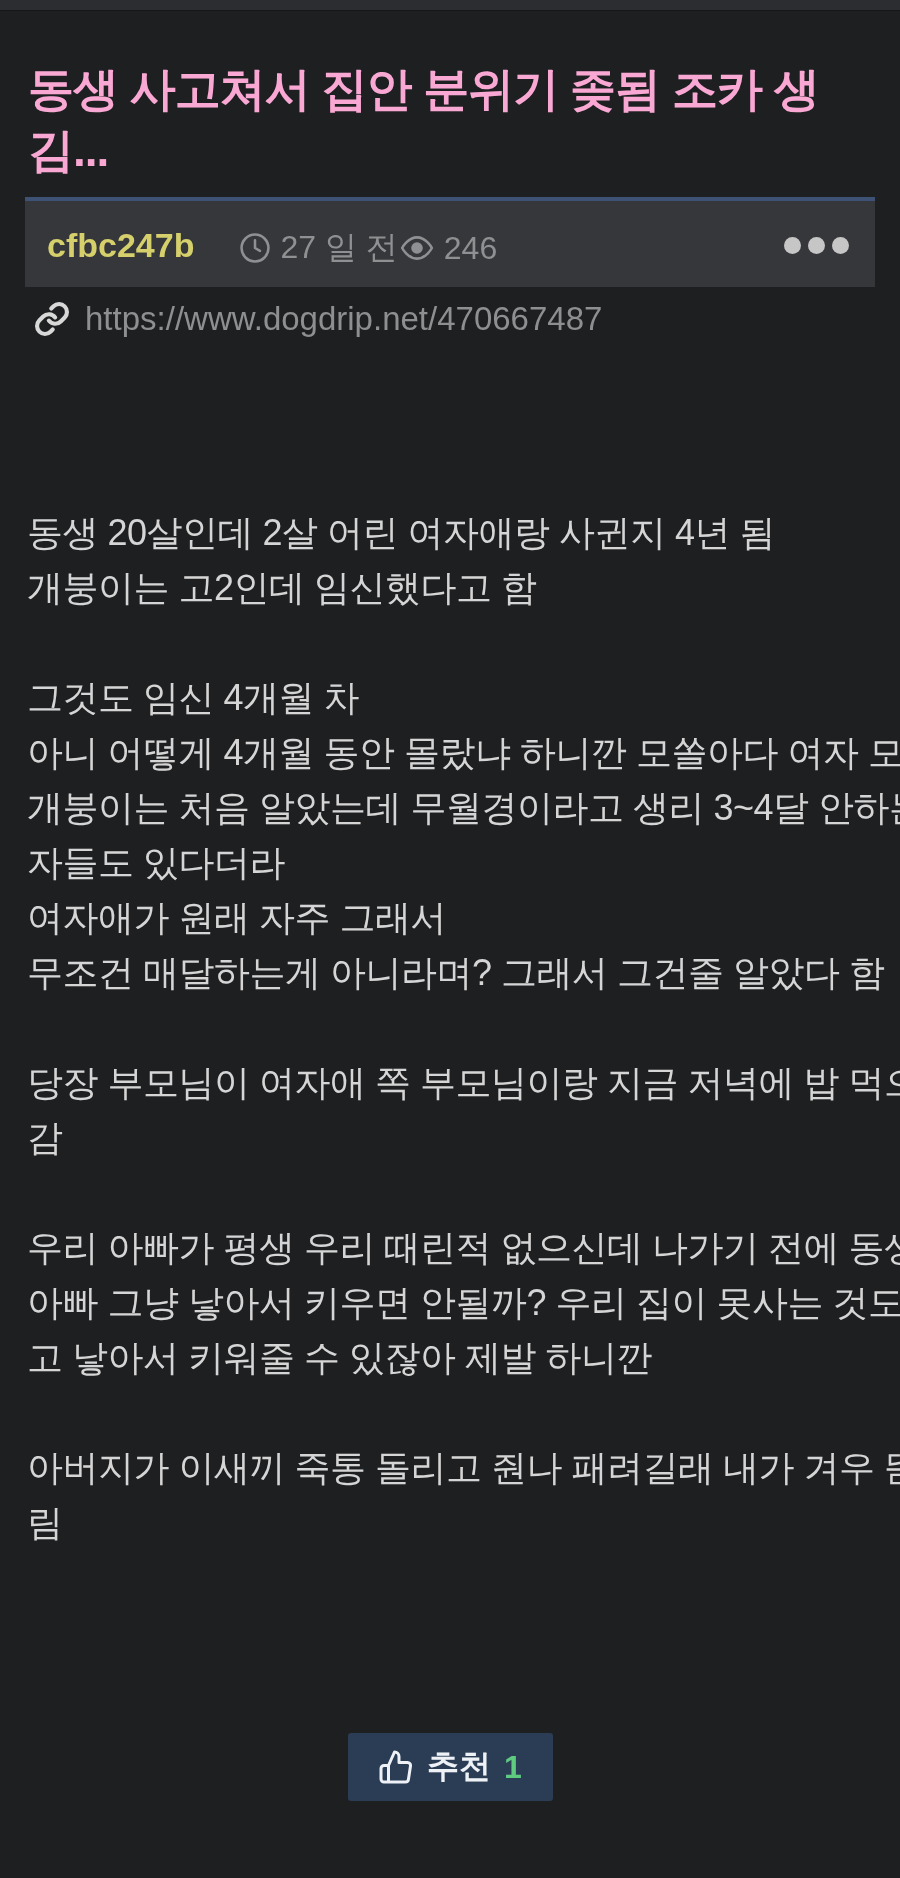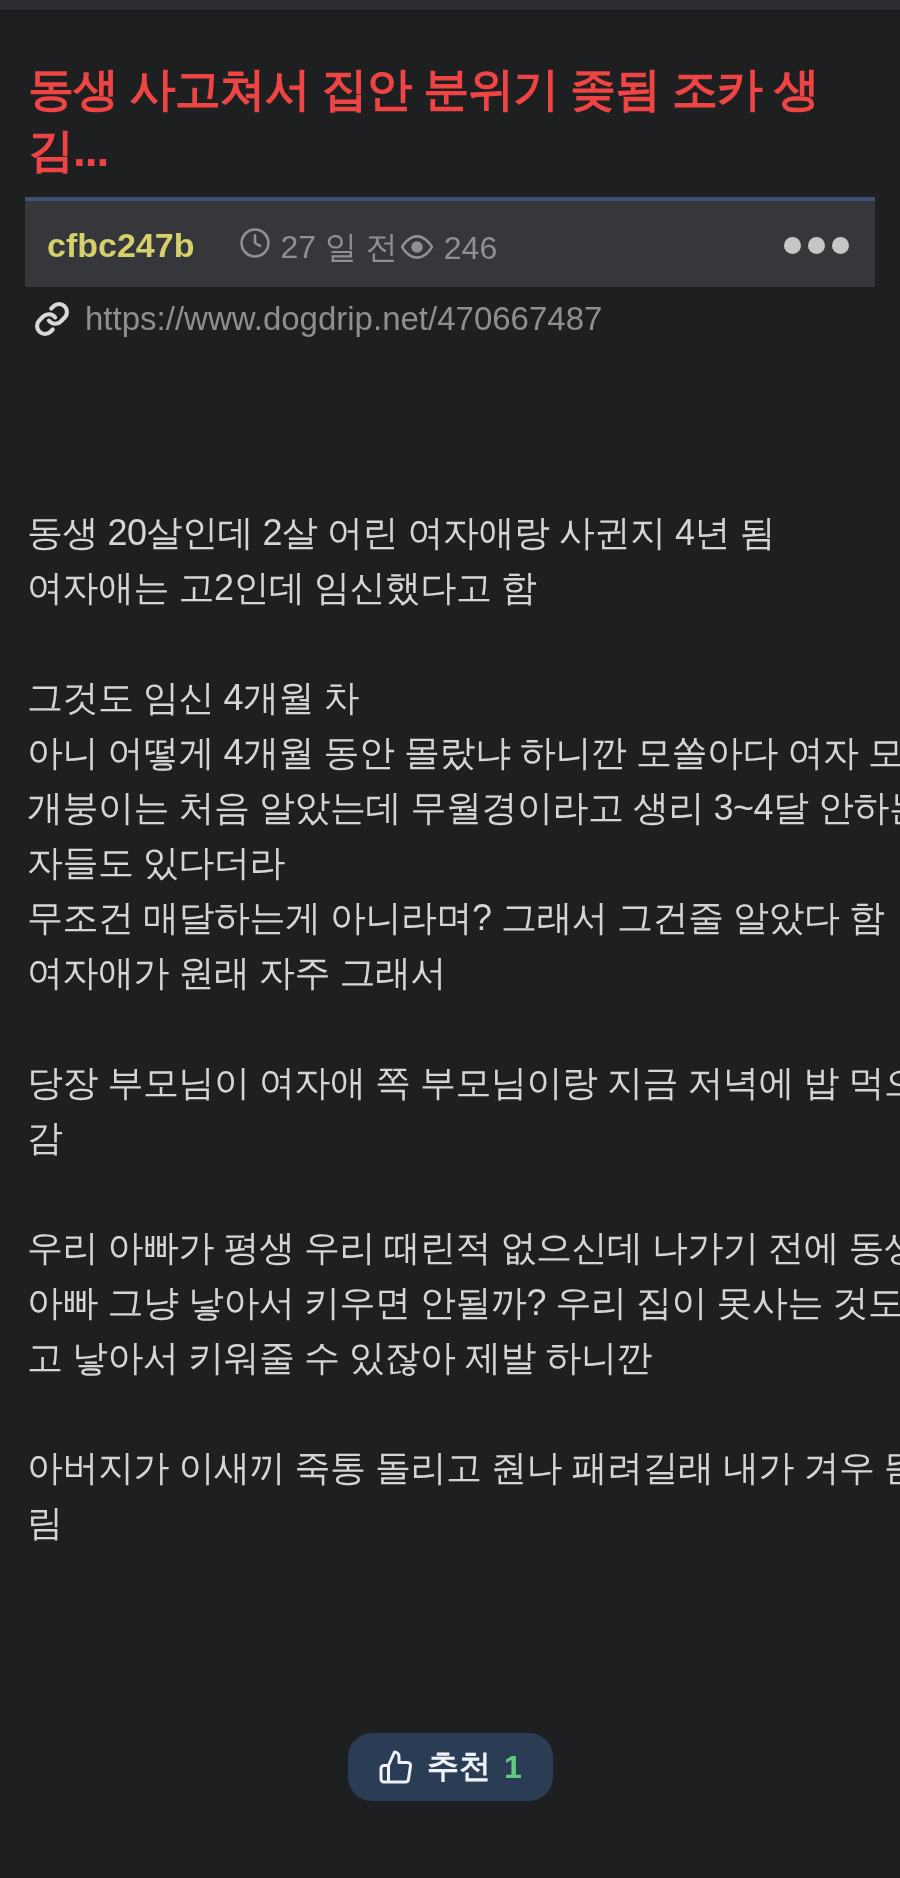--- a/index.html
+++ b/index.html
@@ -10,34 +10,34 @@
     font-family:"Liberation Sans","DejaVu Sans",sans-serif;
     overflow:hidden;
     margin:0 auto;
   }
   .top-strip{
     position:absolute;top:0;left:0;width:900px;height:10px;
     background:#2c2d30;border-bottom:1px solid #151618;
   }
   .post-title{
     position:absolute;top:28px;left:28px;width:828px;
-    color:#ef4444;font-size:46px;font-weight:bold;
+    color:#f9a8d4;font-size:46px;font-weight:bold;
     line-height:61px;letter-spacing:-1px;word-break:break-all;
   }
   .meta-bar{
     position:absolute;top:197px;left:25px;width:850px;height:90px;
     background:#35373a;border-top:4px solid #3d5274;
     box-sizing:border-box;
     display:flex;align-items:center;padding:2px 26px 0 22px;
   }
   .author{
     color:#d5cf6c;font-size:34px;font-weight:bold;
     margin-right:44px;
   }
-  .meta-group{display:flex;align-items:flex-start;color:#8f9092;font-size:32px;margin-top:6px;}
+  .meta-group{display:flex;align-items:center;color:#8f9092;font-size:32px;margin-top:6px;}
   .meta-group .micon{display:inline-flex;margin-right:8px;}
   .meta-spacer{flex:1;}
   .menu-dots{display:flex;gap:7px;cursor:pointer;}
   .menu-dots span{width:17px;height:17px;border-radius:50%;background:#c6c6c6;display:block;}
   .url-row{
     position:absolute;top:300px;left:33px;
     display:flex;align-items:flex-end;
   }
   .url-row .chain{display:inline-flex;margin-right:14px;}
   .url-text{color:#8d8f91;font-size:33px;letter-spacing:0px;}
@@ -47,21 +47,21 @@
     letter-spacing:-0.5px;
   }
   .body-line{height:55px;white-space:nowrap;}
   .vote-row{
     position:absolute;top:1733px;left:0;width:900px;
     display:flex;justify-content:center;gap:55px;
   }
   .vote-btn{
     display:flex;align-items:center;justify-content:center;
     min-width:205px;height:68px;box-sizing:border-box;
-    background:#2b3c55;border:none;border-radius:24px;
+    background:#2b3c55;border:none;border-radius:3px;
     color:#eef2f7;font-size:32px;font-weight:bold;
     font-family:"Liberation Sans","DejaVu Sans",sans-serif;
     padding:0 30px;cursor:pointer;
   }
   .vote-btn .vicon{display:inline-flex;margin-right:13px;}
   .vote-count{color:#5ecb81;margin-left:13px;}
   svg{display:block;}
 </style>
 </head>
 <body>
@@ -109,28 +109,28 @@
       <svg width="38" height="38" viewBox="0 0 24 24" fill="none" stroke="#d8d8d8" stroke-width="2.6" stroke-linecap="round" stroke-linejoin="round">
         <path d="M10 13a5 5 0 0 0 7.54.54l2.5-2.5a5 5 0 0 0-7.07-7.07l-1.43 1.42"></path>
         <path d="M14 11a5 5 0 0 0-7.54-.54l-2.5 2.5a5 5 0 0 0 7.07 7.07l1.42-1.42"></path>
       </svg>
     </span>
     <a class="url-text">https://www.dogdrip.net/470667487</a>
   </div>
 
   <div class="post-body">
       <div class="body-line">동생 20살인데 2살 어린 여자애랑 사귄지 4년 됨</div>
-      <div class="body-line">여자애는 고2인데 임신했다고 함</div>
+      <div class="body-line">개붕이는 고2인데 임신했다고 함</div>
       <div class="body-line">&nbsp;</div>
       <div class="body-line">그것도 임신 4개월 차</div>
       <div class="body-line">아니 어떻게 4개월 동안 몰랐냐 하니깐 모쏠아다 여자 모르는</div>
       <div class="body-line">개붕이는 처음 알았는데 무월경이라고 생리 3~4달 안하는 여</div>
       <div class="body-line">자들도 있다더라</div>
+      <div class="body-line">여자애가 원래 자주 그래서</div>
       <div class="body-line">무조건 매달하는게 아니라며? 그래서 그건줄 알았다 함</div>
-      <div class="body-line">여자애가 원래 자주 그래서</div>
       <div class="body-line">&nbsp;</div>
       <div class="body-line">당장 부모님이 여자애 쪽 부모님이랑 지금 저녁에 밥 먹으러</div>
       <div class="body-line">감</div>
       <div class="body-line">&nbsp;</div>
       <div class="body-line">우리 아빠가 평생 우리 때린적 없으신데 나가기 전에 동생이</div>
       <div class="body-line">아빠 그냥 낳아서 키우면 안될까? 우리 집이 못사는 것도 아니</div>
       <div class="body-line">고 낳아서 키워줄 수 있잖아 제발 하니깐</div>
       <div class="body-line">&nbsp;</div>
       <div class="body-line">아버지가 이새끼 죽통 돌리고 줜나 패려길래 내가 겨우 뜯어말</div>
       <div class="body-line">림</div>

